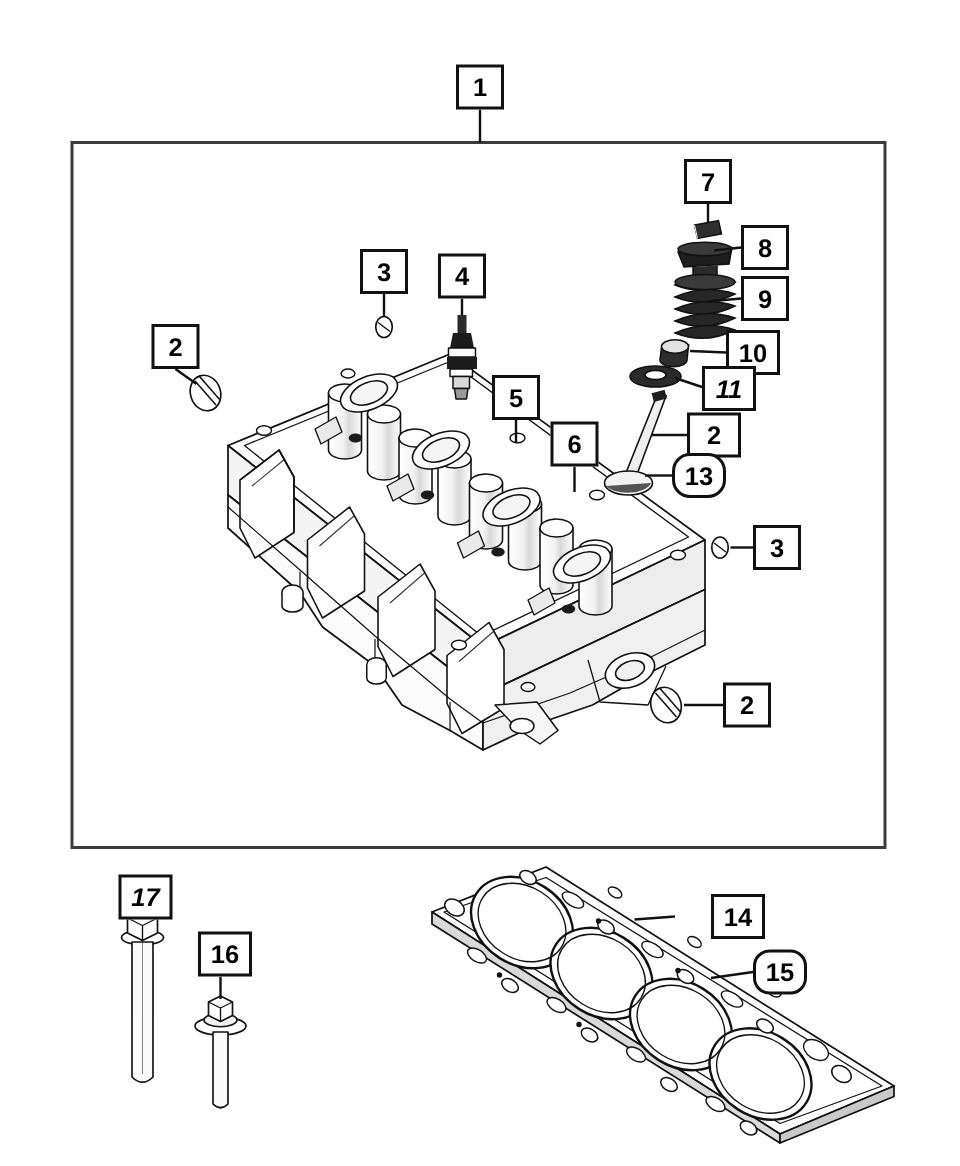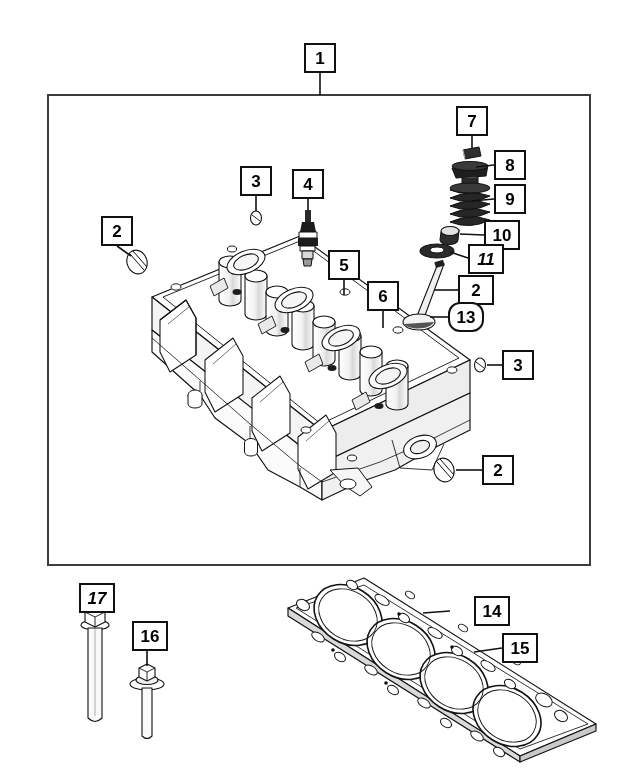--- a/index.html
+++ b/index.html
@@ -321,15 +321,15 @@
 <div class="callout c-w32" style="left:456px;top:106px;">7</div>
 <div class="callout c-w32" style="left:494px;top:150px;">8</div>
 <div class="callout c-w32" style="left:494px;top:184px;">9</div>
 <div class="callout c-w36" style="left:484px;top:220px;">10</div>
 <div class="callout c-w36" style="left:468px;top:244px;font-style:italic;">11</div>
 <div class="callout c-w36" style="left:458px;top:275px;">2</div>
 <div class="callout c-w36" style="left:448px;top:302px;border-radius:12px;">13</div>
 <div class="callout c-w32" style="left:502px;top:350px;">3</div>
 <div class="callout c-w32" style="left:482px;top:455px;">2</div>
 <div class="callout c-w36" style="left:450px;top:596px;margin-left:24px;">14</div>
-<div class="callout c-w36" style="left:502px;top:633px;">15</div>
+<div class="callout c-w36" style="left:502px;top:633px;border-radius:11px;">15</div>
 <div class="callout c-w36" style="left:132px;top:621px;">16</div>
 <div class="callout c-w36" style="left:79px;top:583px;font-style:italic;">17</div>
 
 </body></html>

